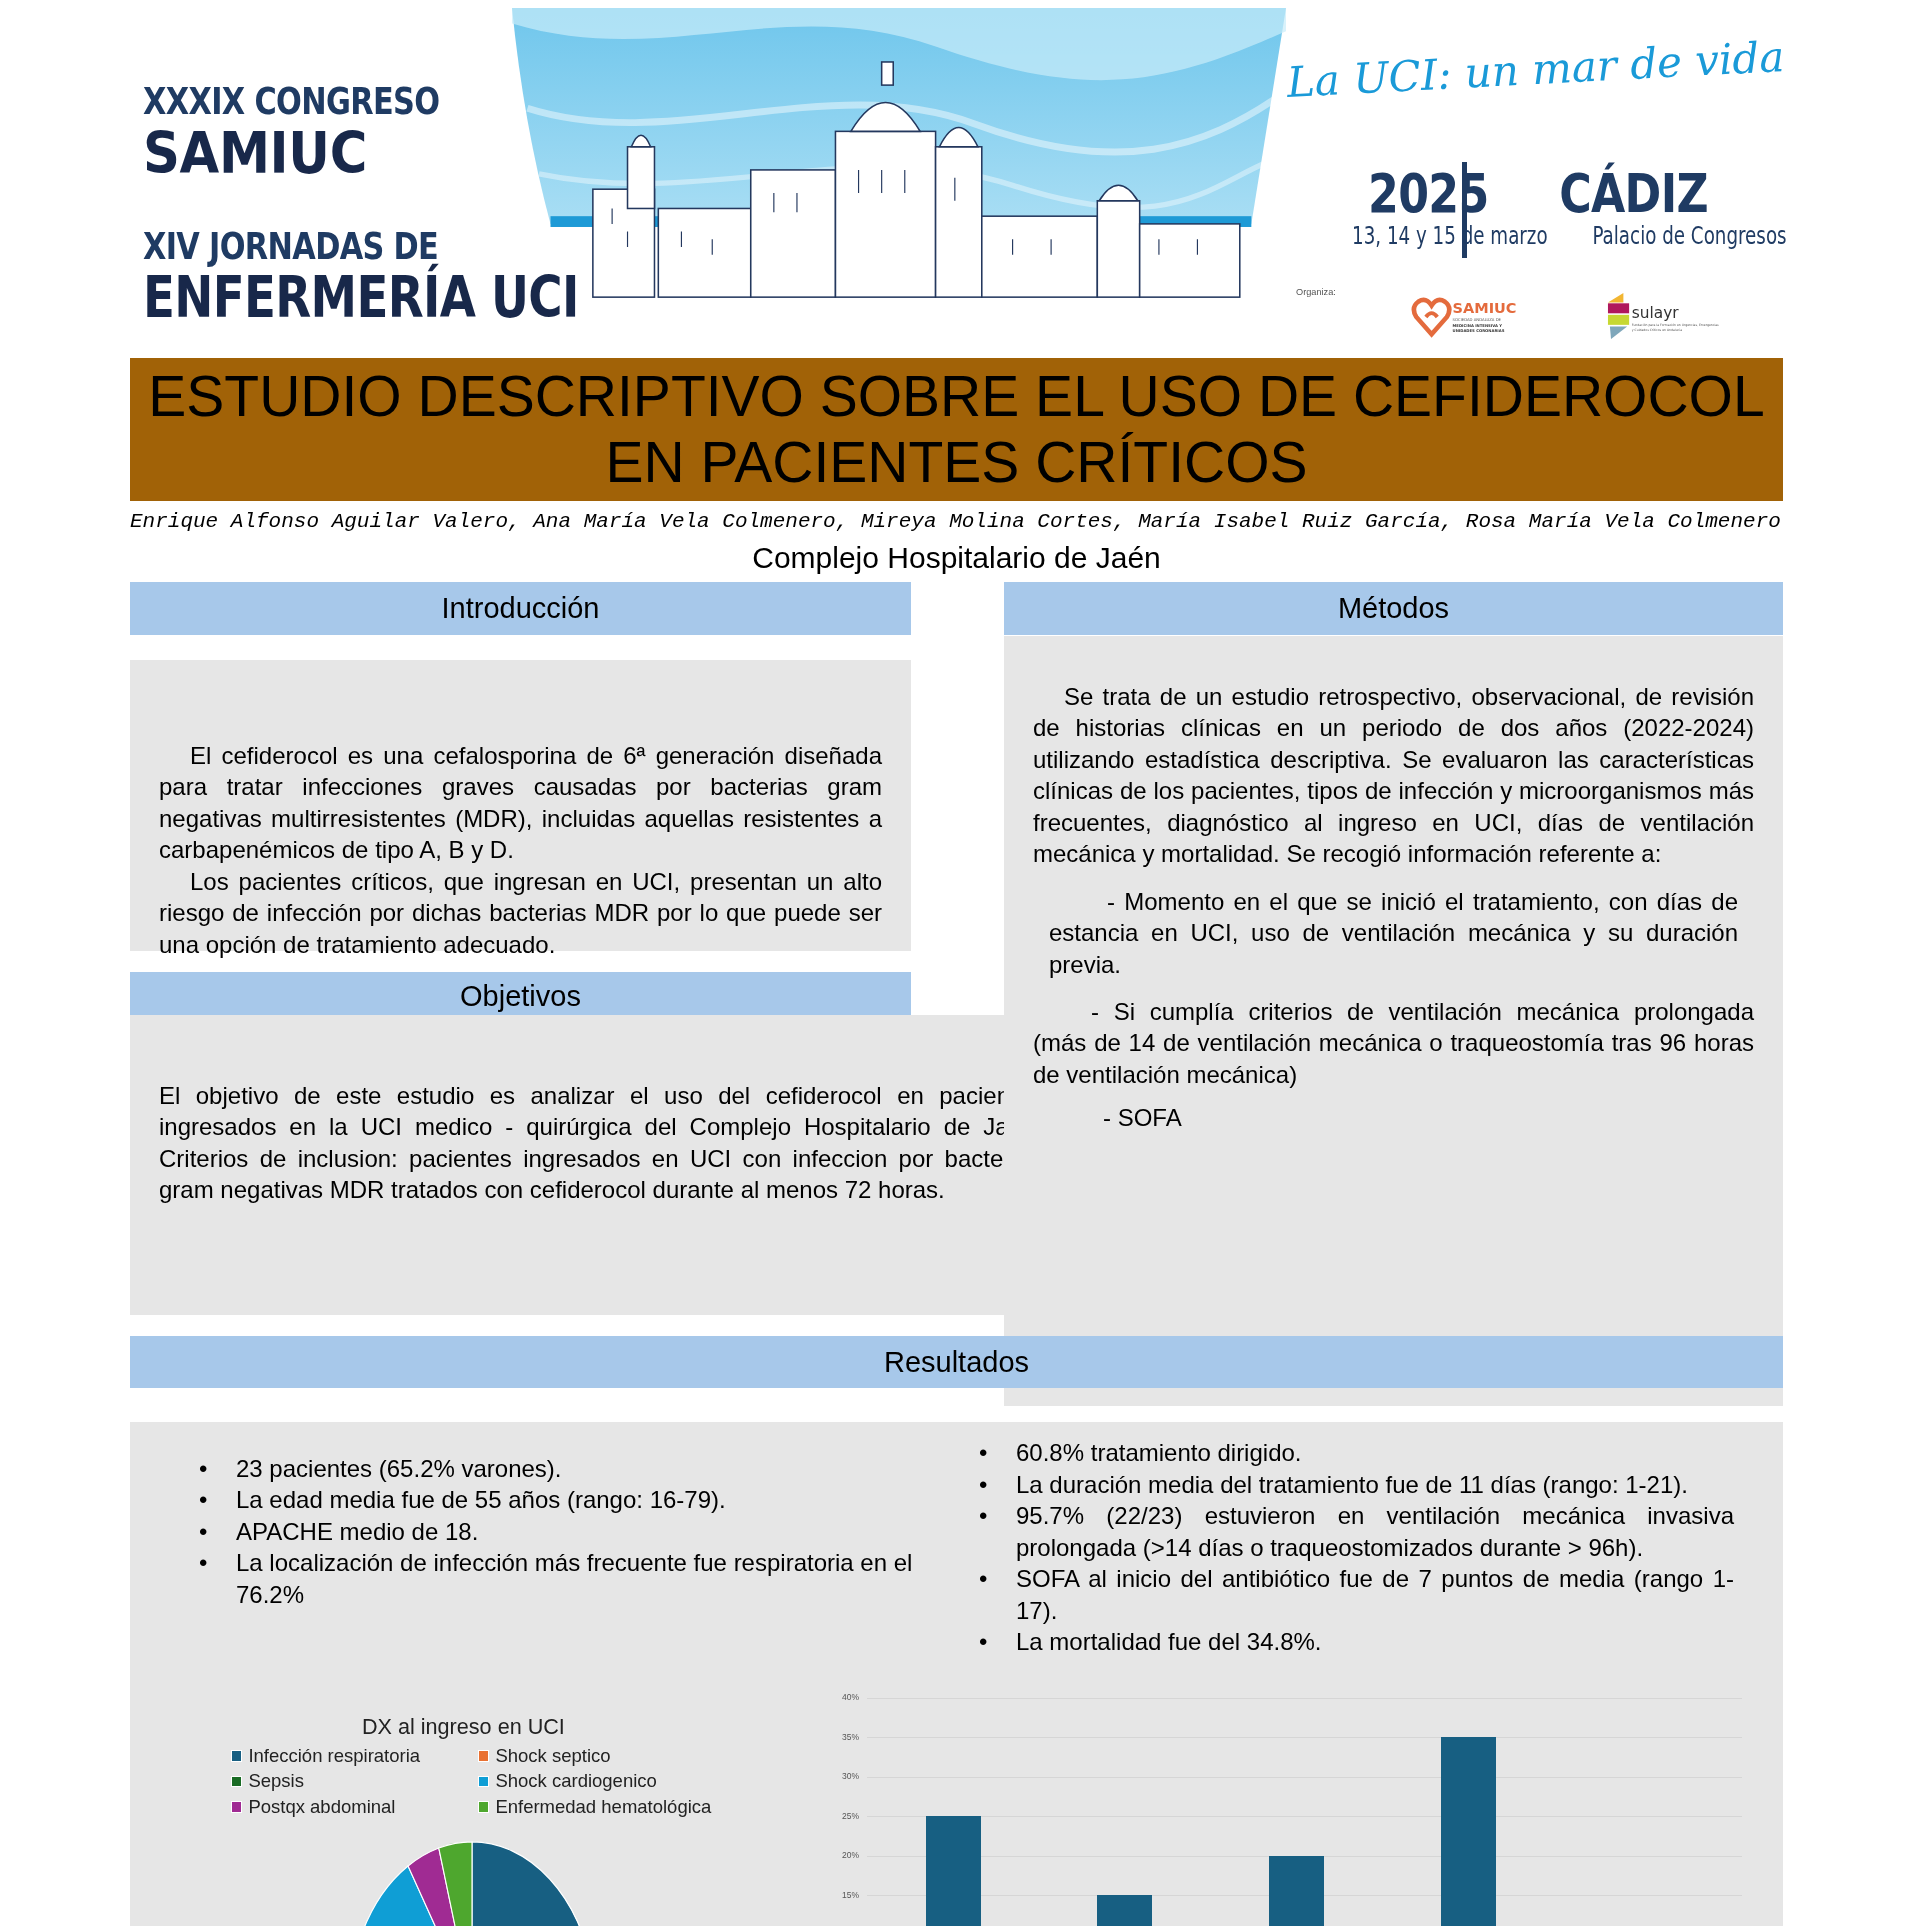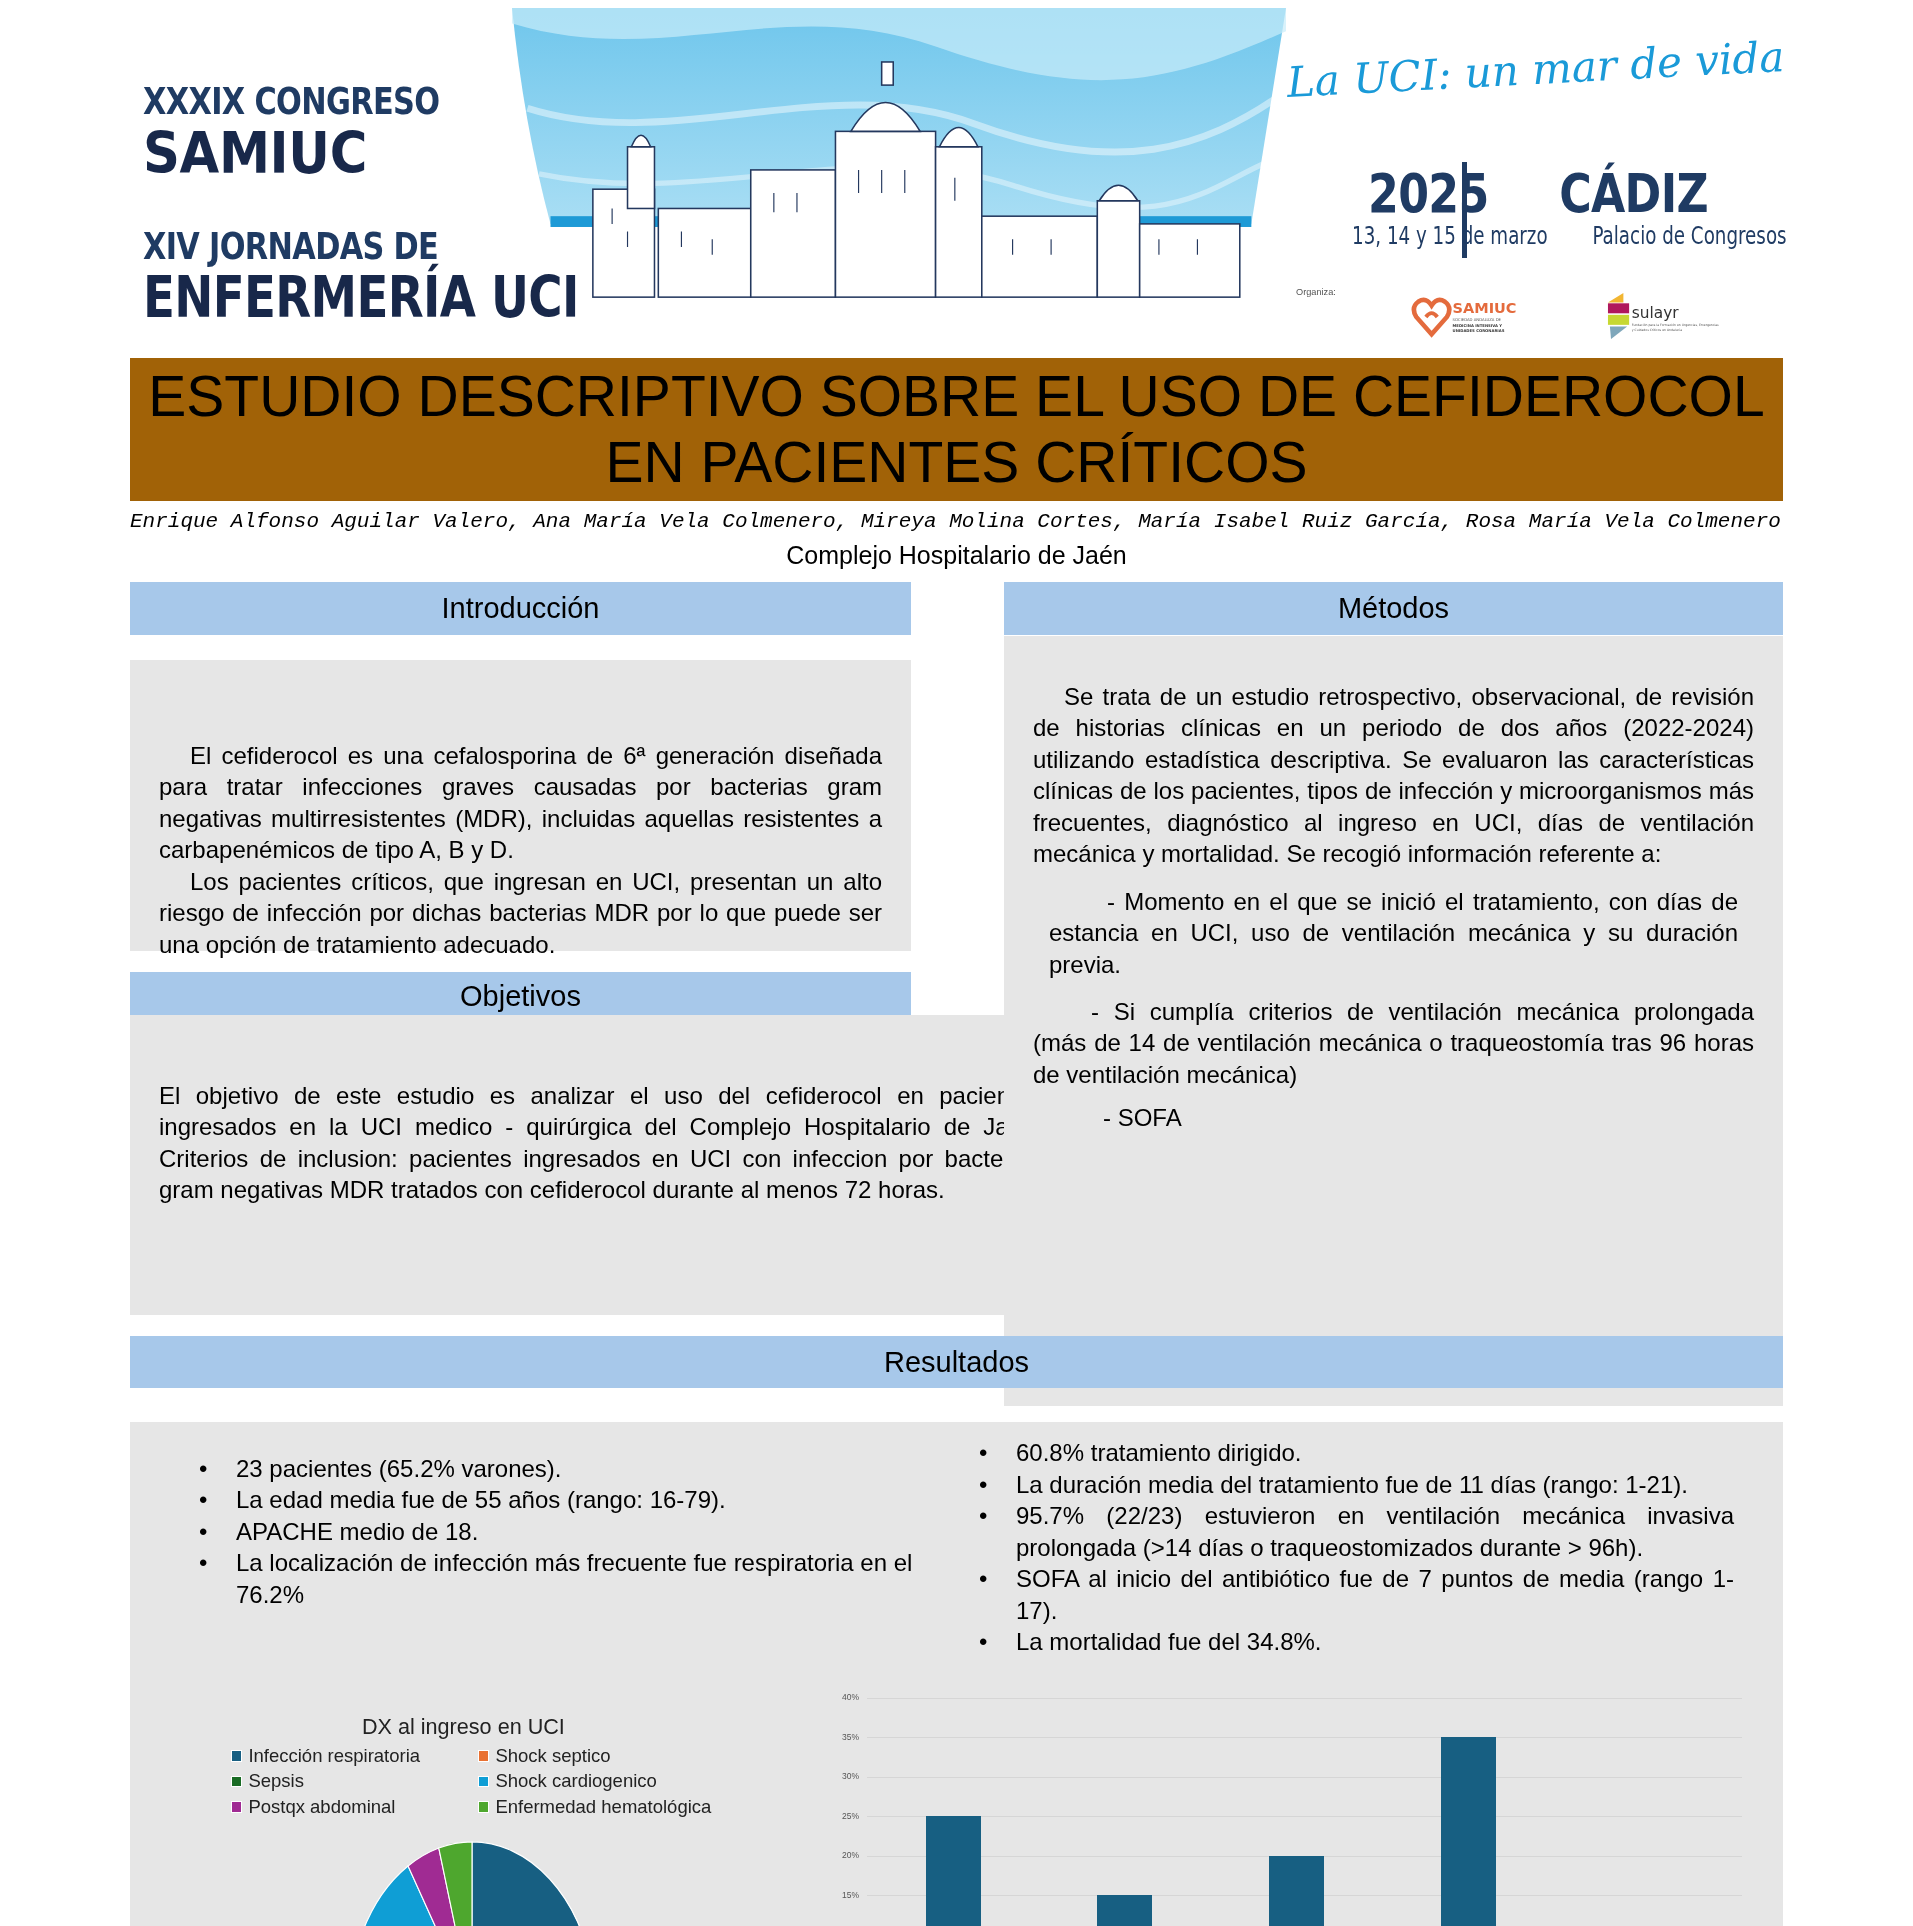--- a/index.html
+++ b/index.html
@@ -25,21 +25,21 @@
   .vbar { left:1462px; top:162px; width:5.4px; height:96px; background:#1f3b63; }
   .organiza { left:1296px; top:287px; font-size:9.2px; color:#555; }
   .logo-samiuc { left:1410px; top:296px; width:131px; height:42px; }
   .logo-sulayr { left:1604px; top:291px; width:131px; height:50px; }
 
   
   .title-box { left:130px; top:358px; width:1653px; height:143px; background:#a16207;
                display:flex; align-items:center; justify-content:center; text-align:center; }
   .title-box h1 { margin:0; font-weight:normal; font-size:57px; line-height:1.15; }
   .authors { left:130px; top:510px; width:1653px; font-style:italic; font-size:21px;font-family:Liberation Mono, monospace; }
-  .affil { left:130px; top:541px; width:1653px; text-align:center; font-size:25px; }
+  .affil { left:130px; top:541px; width:1653px; text-align:center; font-size:30px; }
 
   
   .sec-head { background:#a7c8ea; display:flex; align-items:center; justify-content:center; font-size:29px; }
   .panel { background:#e6e6e6; }
   .para { font-size:24px; line-height:1.31; text-align:justify; }
   .indent { text-indent:31px; }
 
   .intro-head { left:130px; top:582px; width:781px; height:53px; }
   .intro-panel { left:130px; top:660px; width:781px; height:291px; padding:80px 29px 0 29px; }
   .obj-head { left:130px; top:972px; width:781px; height:49px; }

